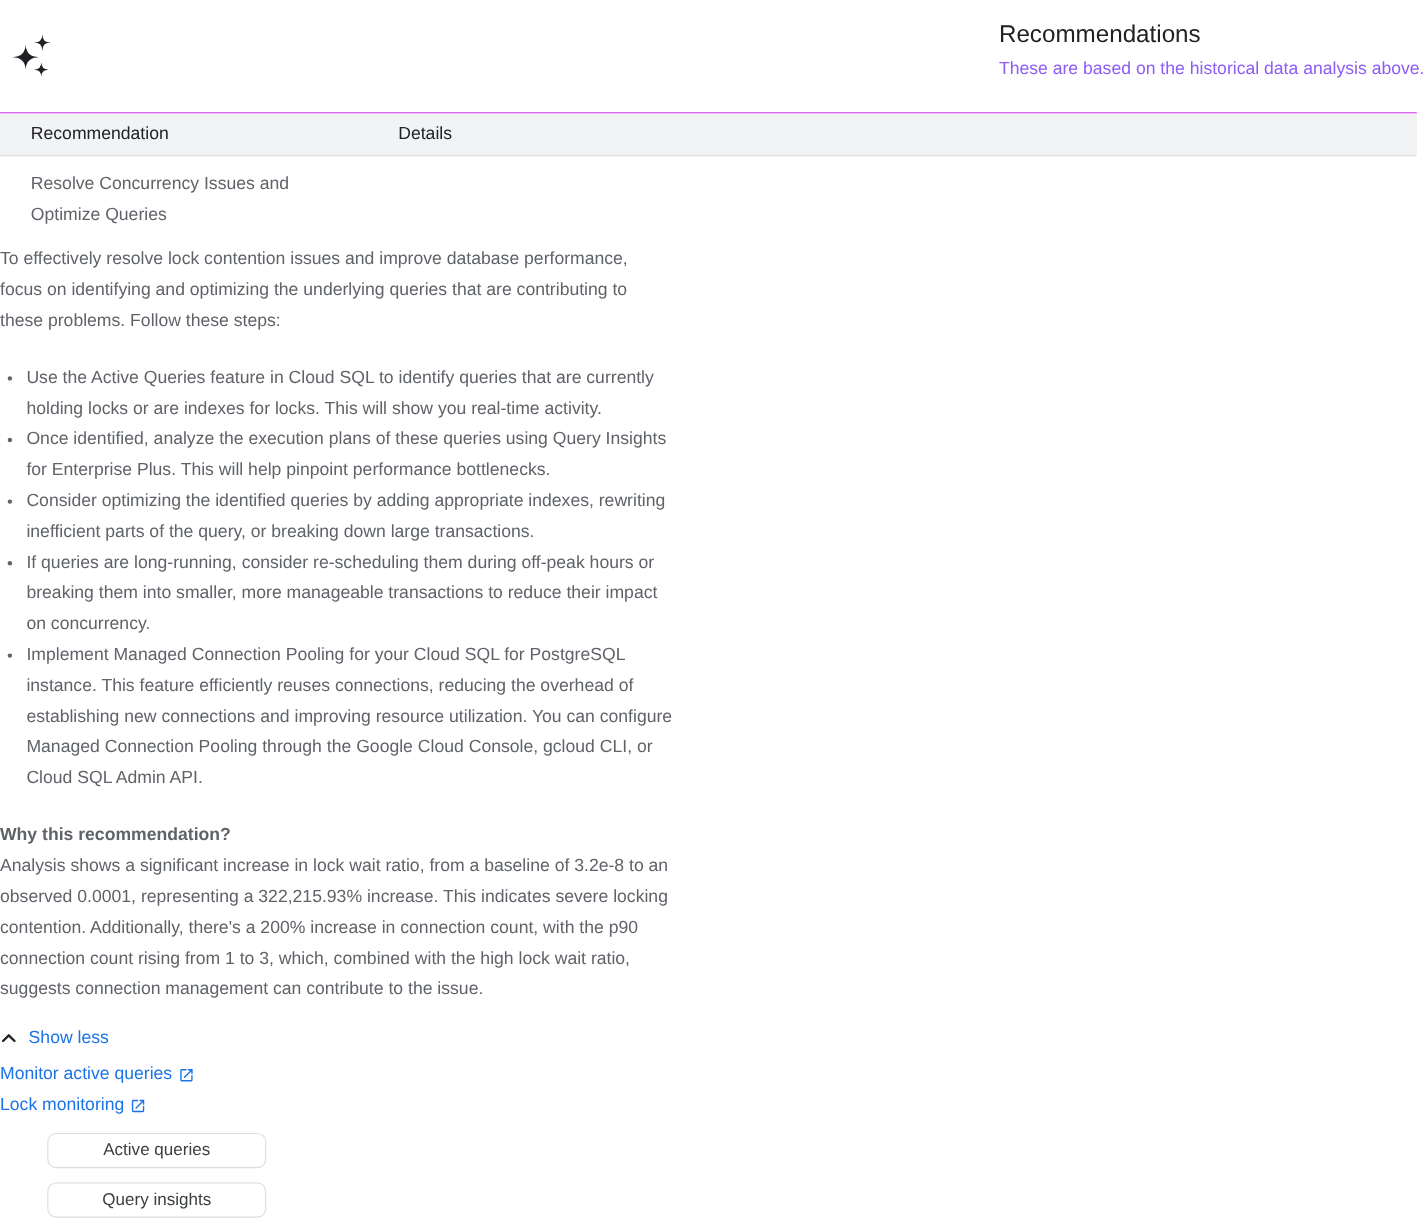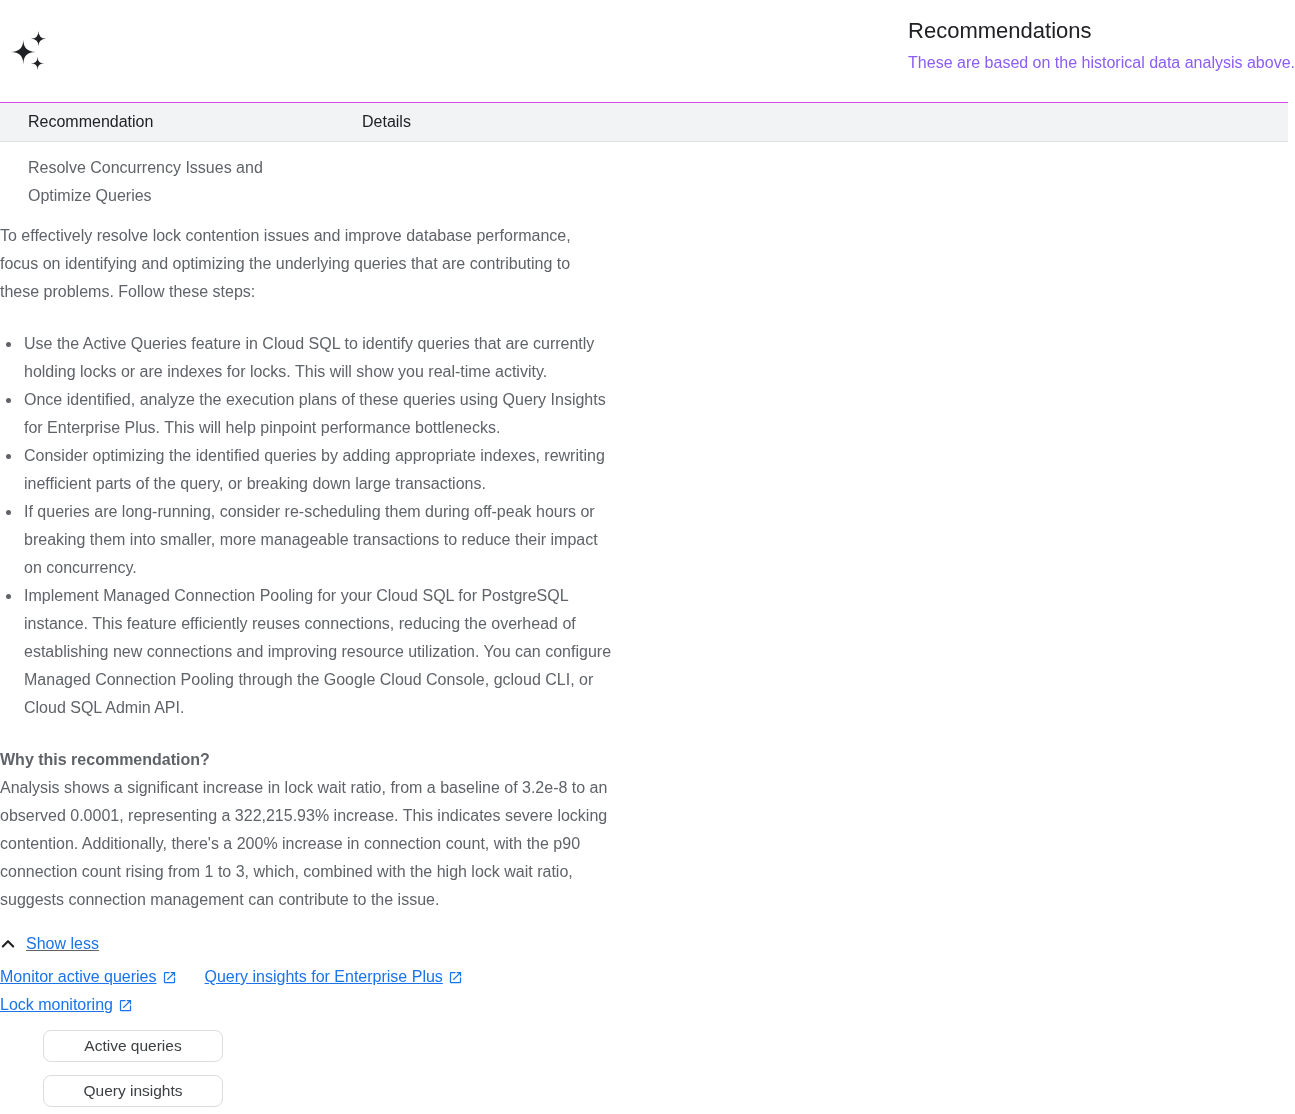--- a/index.html
+++ b/index.html
@@ -33,34 +33,34 @@
   .cell-details {
     width: 642px; padding: 12px 30px 0 0;
     font-size: 16px; line-height: 28px; color: #5f6368;
   }
   .intro { margin: 0 0 24px 0; }
   ul.steps { margin: 0; padding: 0 0 0 22px; }
   ul.steps li { padding-left: 2px; }
   .why-heading { font-weight: bold; margin-top: 24px; color: #5f6368; }
   .why-text { margin: 0; }
 
-  .show-less { display: flex; align-items: center; margin-top: 16px; cursor: pointer; width: fit-content; text-decoration: underline; }
+  .show-less { display: flex; align-items: center; margin-top: 16px; cursor: pointer; width: fit-content; }
   .chev { display: flex; margin-right: 10px; }
   .show-less-label { color: #1a73e8; font-size: 16px; font-weight: 500; }
 
   .links { margin-top: 5px; }
   .links-row { display: flex; gap: 28px; line-height: 28px; }
   .link { display: inline-flex; align-items: center; color: #1a73e8; cursor: pointer; text-decoration: none; }
-  .link-text { text-decoration: underline; }
+  .link-text { }
   .ext { margin-left: 5px; display: flex; }
 
   .cell-actions { flex: 1; padding: 11px 0 0 43px; }
   .chip {
     display: flex; align-items: center; justify-content: center;
-    width: 180px; height: 32px; padding: 0;
+    width: 199px; height: 32px; padding: 0;
     background: #ffffff; border: 1px solid #dadce0; border-radius: 8px;
     color: #3c4043; font-size: 15.5px; font-weight: 500;
     font-family: "Liberation Sans", sans-serif;
     margin-bottom: 13px; cursor: pointer;
   }
   .bottom-divider { width: 1288px; border-top: 1px solid #dadce0; }
 </style>
 </head>
 <body>
 
@@ -115,28 +115,20 @@
         <div class="links">
           <div class="links-row">
             <a class="link">
               <span class="link-text">Monitor active queries</span>
               <span class="ext">
                 <svg width="15" height="15" viewBox="0 0 24 24" xmlns="http://www.w3.org/2000/svg">
                   <path fill="#1a73e8" d="M19 19H5V5h7V3H5a2 2 0 0 0-2 2v14a2 2 0 0 0 2 2h14a2 2 0 0 0 2-2v-7h-2v7zM14 3v2h3.59l-9.83 9.83 1.41 1.41L19 6.41V10h2V3h-7z"></path>
                 </svg>
               </span>
             </a>
-            <a class="link">
-              <span class="link-text">Query insights for Enterprise Plus</span>
-              <span class="ext">
-                <svg width="15" height="15" viewBox="0 0 24 24" xmlns="http://www.w3.org/2000/svg">
-                  <path fill="#1a73e8" d="M19 19H5V5h7V3H5a2 2 0 0 0-2 2v14a2 2 0 0 0 2 2h14a2 2 0 0 0 2-2v-7h-2v7zM14 3v2h3.59l-9.83 9.83 1.41 1.41L19 6.41V10h2V3h-7z"></path>
-                </svg>
-              </span>
-            </a>
           </div>
           <div class="links-row">
             <a class="link">
               <span class="link-text">Lock monitoring</span>
               <span class="ext">
                 <svg width="15" height="15" viewBox="0 0 24 24" xmlns="http://www.w3.org/2000/svg">
                   <path fill="#1a73e8" d="M19 19H5V5h7V3H5a2 2 0 0 0-2 2v14a2 2 0 0 0 2 2h14a2 2 0 0 0 2-2v-7h-2v7zM14 3v2h3.59l-9.83 9.83 1.41 1.41L19 6.41V10h2V3h-7z"></path>
                 </svg>
               </span>
             </a>

